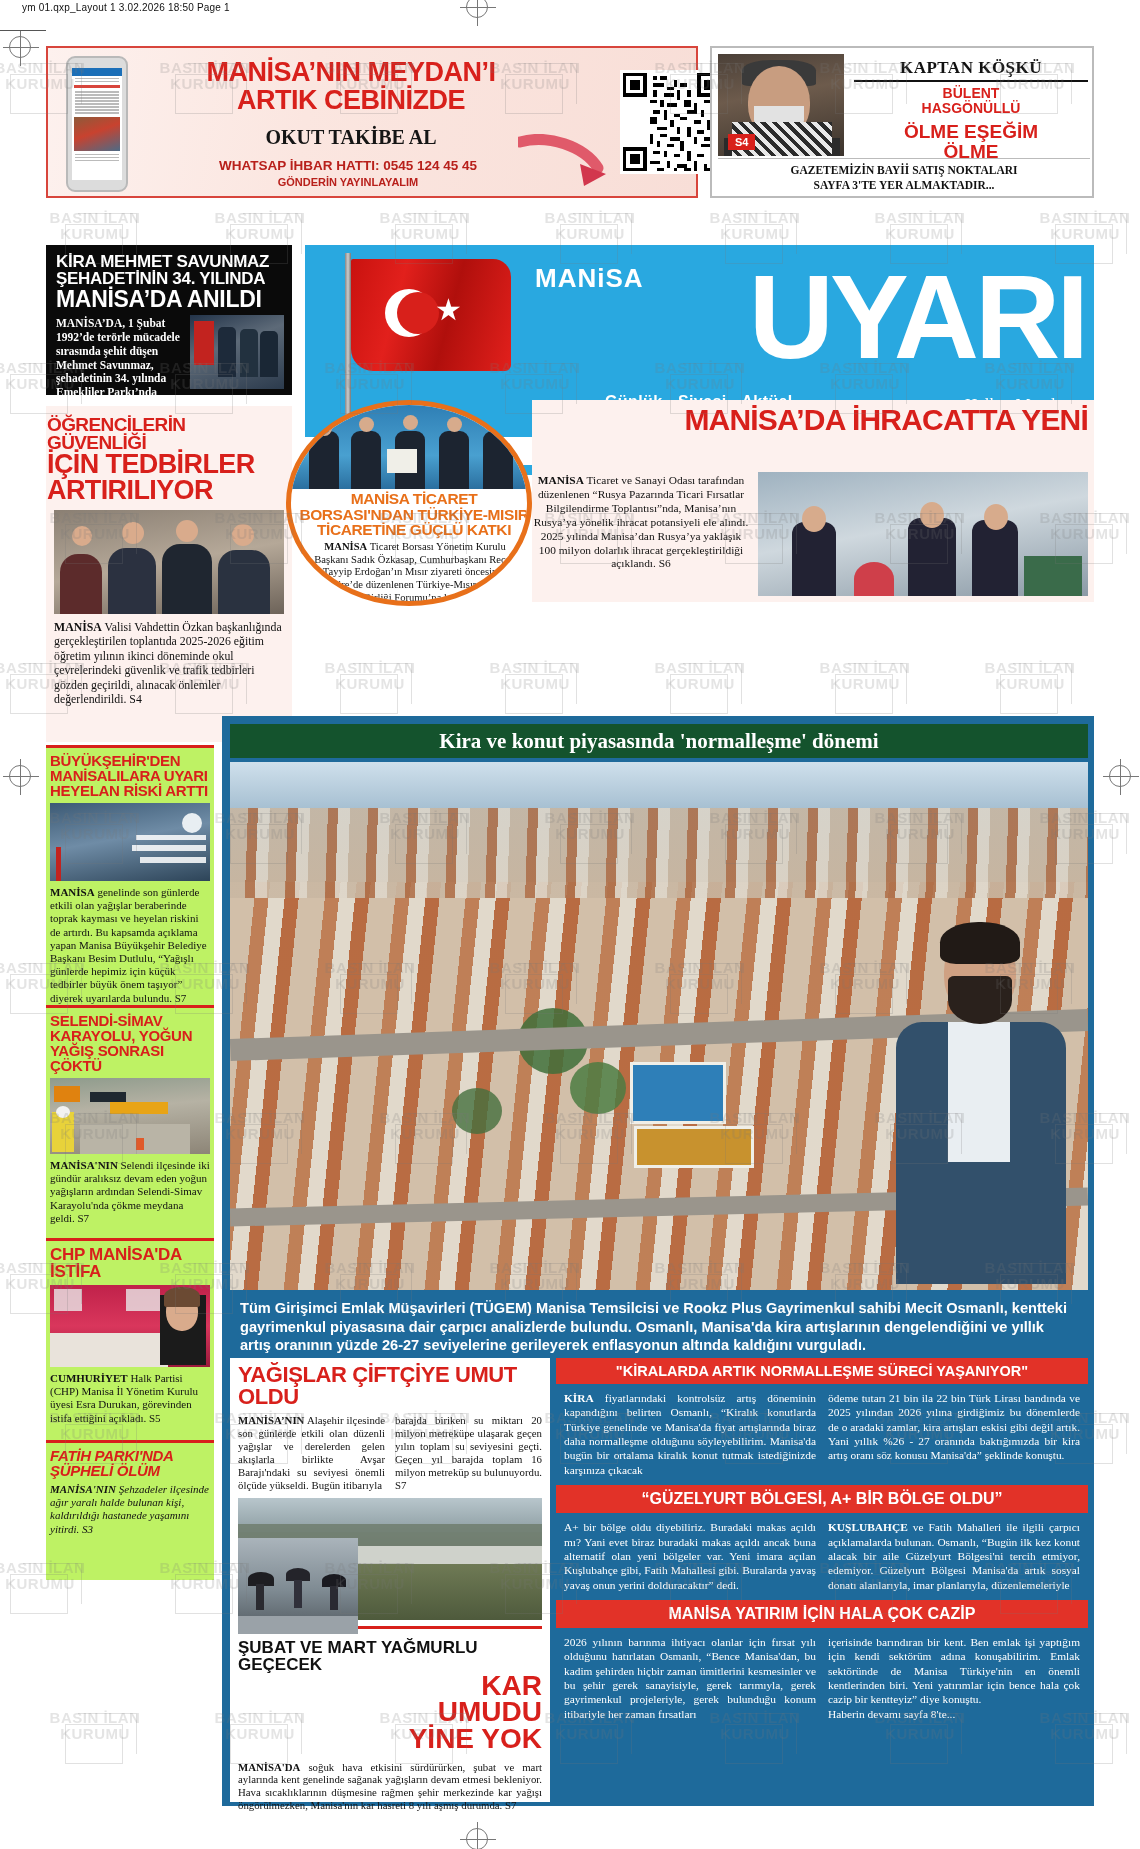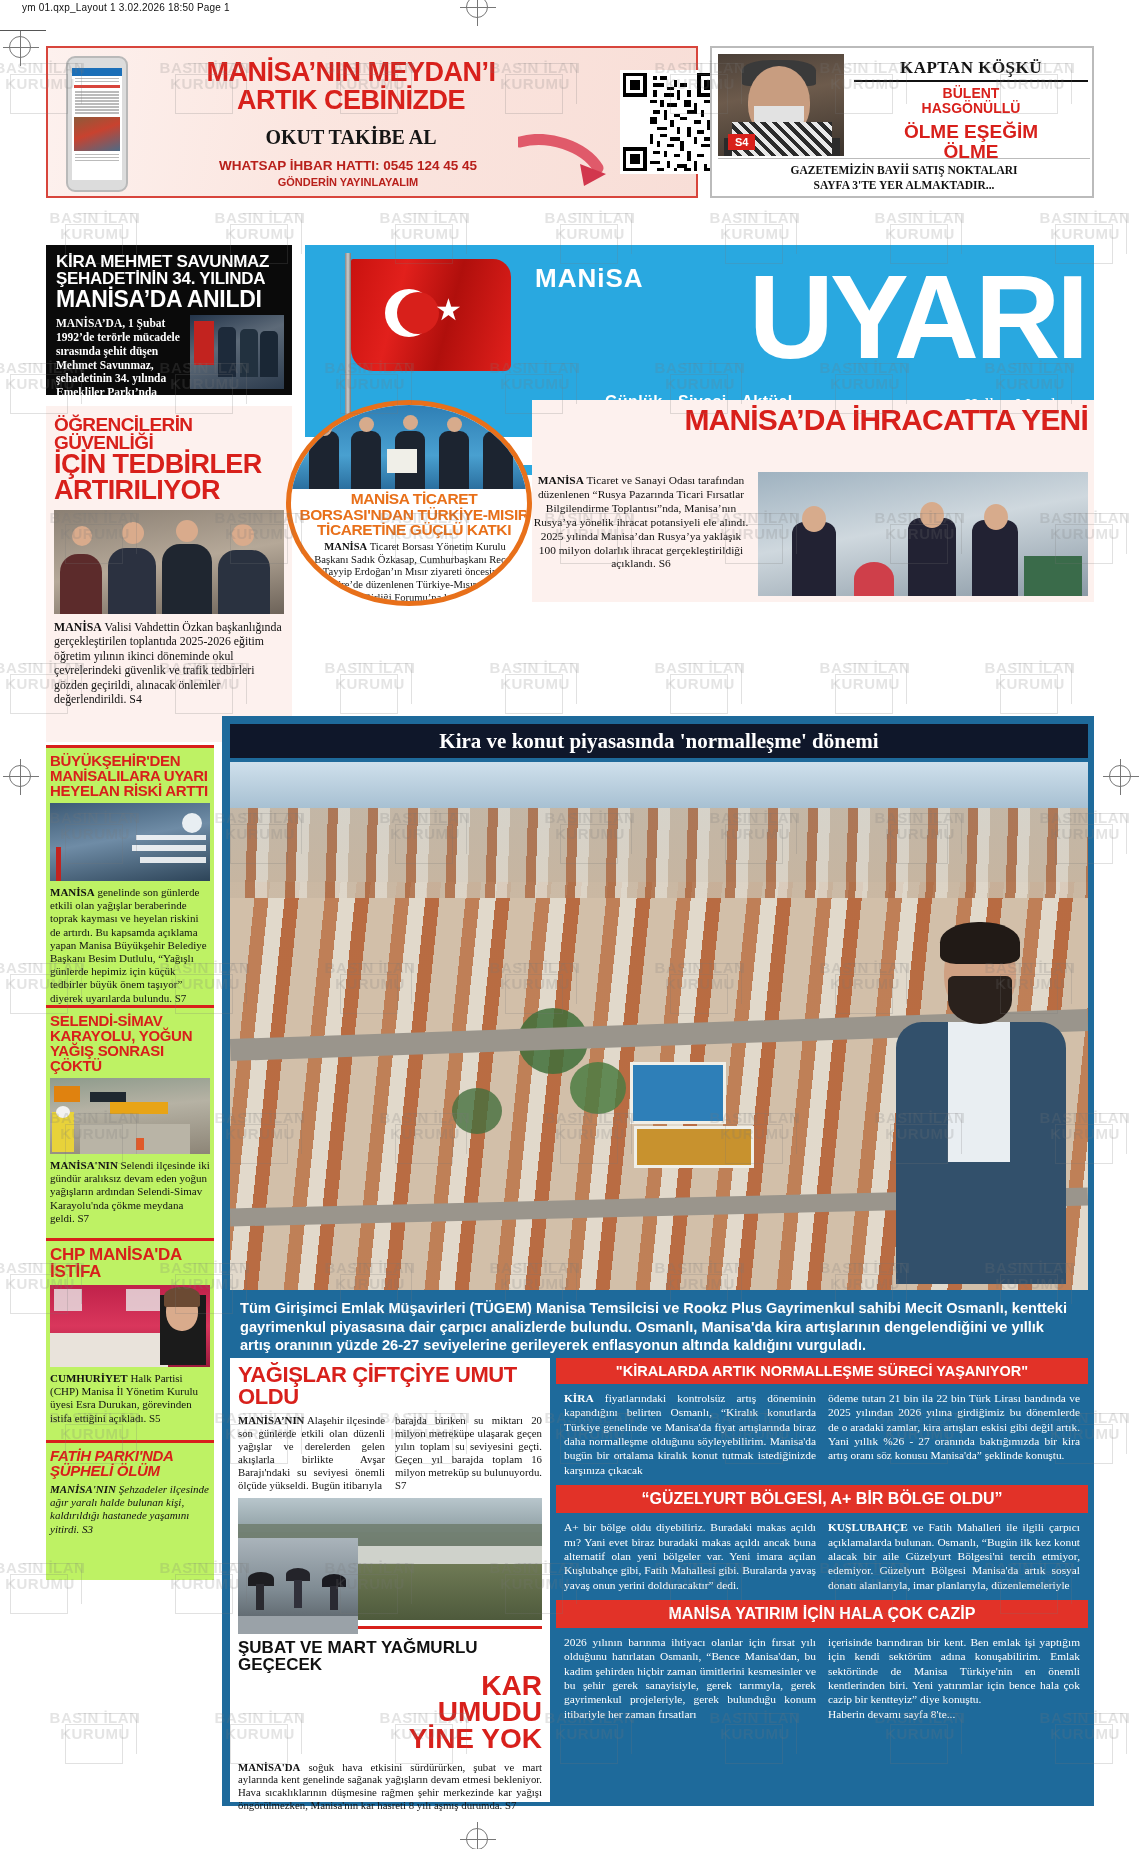--- a/index.html
+++ b/index.html
@@ -252,21 +252,21 @@
     background: #22313f; border-radius: 5px 5px 0 0; }
   .lt-photo .pp3 { position: absolute; left: 70px; top: 16px; width: 18px; height: 46px;
     background: #1a2735; border-radius: 5px 5px 0 0; }
 
   
   .og-block {
     position: absolute; left: 46px; top: 406px; width: 246px; height: 336px;
     background: #fdf1ee;
   }
   .og-head {
-    padding: 10px 8px 0 8px;
+    padding: 10px 8px 0 1px;
     font-family: "Liberation Sans", sans-serif; font-weight: 700;
     color: #d8201b; line-height: .95; letter-spacing: -.6px;
   }
   .og-head .l1 { font-size: 19px; display: block; }
   .og-head .l2 { font-size: 27px; display: block; }
   .og-head .l3 { font-size: 27px; display: block; }
   .og-photo {
     position: absolute; left: 8px; top: 104px; width: 230px; height: 104px;
     background: linear-gradient(170deg,#8a7f73 0%,#b5a898 50%,#6d6359 100%);
     overflow: hidden;
@@ -334,21 +334,21 @@
   .ih-photo .bp { position: absolute; bottom: 0; border-radius: 12px 12px 0 0; background: #223; }
 
   
   .main-feat {
     position: absolute; left: 222px; top: 716px; width: 872px; height: 1090px;
     background: #1e6a9b;
     border: 2px solid #1e6a9b;
   }
   .mf-kicker {
     position: absolute; left: 6px; top: 6px; width: 858px; height: 34px;
-    background: #0f172a; color: #fff;
+    background: #14532d; color: #fff;
     display: flex; align-items: center; justify-content: center;
     font-family: "Liberation Serif", serif; font-weight: 700;
     font-size: 21px;
   }
   .mf-photo {
     position: absolute; left: 6px; top: 44px; width: 858px; height: 528px;
     overflow: hidden;
     background: linear-gradient(180deg,#bcd2e0 0%,#9db6c6 18%,#c8b8a4 35%,#c4a88e 100%);
   }
   .mf-aerial { position: absolute; inset: 0; }

